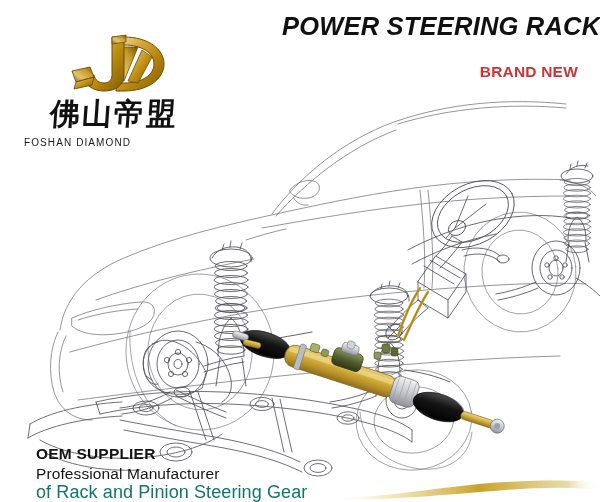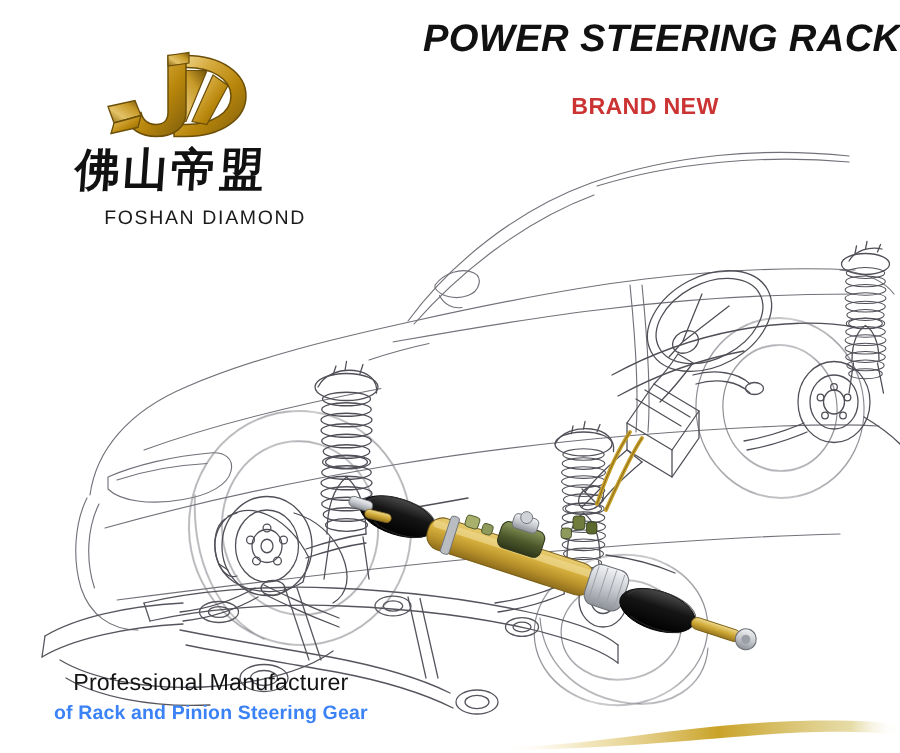--- a/index.html
+++ b/index.html
@@ -12,38 +12,38 @@
   }
   #page{position:relative;width:600px;height:502px;background:#fff;overflow:hidden;}
 
   
   .logo-block{position:absolute;left:24px;top:33px;width:180px;height:125px;}
   .logo-mark{position:absolute;left:44px;top:0;width:110px;height:62px;}
   .logo-cn{position:absolute;left:0;top:62px;width:180px;height:38px;
      text-align:center;line-height:38px;font-size:30px;color:#111;
      font-family:"DejaVu Serif", serif;font-weight:700;letter-spacing:2px;
      white-space:nowrap;transform:skewX(-4deg);}
-  .logo-en{position:absolute;left:0;top:104px;width:180px;text-align:right;
-     font-size:13px;letter-spacing:1.1px;color:#1a1a1a;font-weight:400;
+  .logo-en{position:absolute;left:0;top:104px;width:180px;text-align:left;
+     font-size:10px;letter-spacing:1.1px;color:#1a1a1a;font-weight:400;
      font-family:"Liberation Sans", sans-serif;white-space:nowrap;}
 
   
   .title{position:absolute;left:282px;top:14px;width:300px;
     font-size:25.5px;font-weight:700;font-style:italic;color:#111;
     letter-spacing:0.2px;white-space:nowrap;line-height:1;text-align:right;}
   .iso{position:absolute;left:282px;top:44px;width:296px;text-align:right;
     font-size:16px;color:#1a1a1a;white-space:nowrap;letter-spacing:0.2px;}
-  .brandnew{position:absolute;left:282px;top:63px;width:296px;text-align:center;
+  .brandnew{position:absolute;left:282px;top:63px;width:296px;text-align:right;
     font-size:15.5px;font-weight:700;color:#cc3333;white-space:nowrap;letter-spacing:0.2px;}
 
   
   .foot{position:absolute;left:36px;top:445px;}
   .foot-1{font-size:15.5px;font-weight:700;color:#141414;letter-spacing:0.2px;line-height:18px;white-space:nowrap;}
-  .foot-2{font-size:15.5px;font-weight:400;color:#141414;letter-spacing:0.1px;line-height:19px;white-space:nowrap;margin-top:1px;text-align:center;}
-  .foot-3{font-size:13px;font-weight:700;color:#3b82f6;letter-spacing:0.1px;line-height:19px;white-space:nowrap;}
+  .foot-2{font-size:15.5px;font-weight:400;color:#141414;letter-spacing:0.1px;line-height:19px;white-space:nowrap;margin-top:1px;}
+  .foot-3{font-size:18px;font-weight:400;color:#0f766e;letter-spacing:0.1px;line-height:19px;white-space:nowrap;}
 
   
   .art{position:absolute;left:0;top:0;width:600px;height:502px;pointer-events:none;}
   .swoosh{position:absolute;left:330px;top:478px;width:270px;height:22px;}
 </style>
 </head>
 <body>
 
 <div id="page">
 
@@ -395,17 +395,18 @@
       <path d="M44 4 L58 2 L58 9 L44 11 Z" fill="url(#goldB)" stroke="#6b4e07" stroke-width="0.8"></path>
     </svg>
     <div class="logo-cn">佛山帝盟</div>
     <div class="logo-en">FOSHAN DIAMOND</div>
   </div>
 
   <div class="title">POWER STEERING RACK</div>
   <div class="brandnew">BRAND NEW</div>
 
   <div class="foot">
+    <div class="foot-1">OEM SUPPLIER</div>
     <div class="foot-2">Professional Manufacturer</div>
     <div class="foot-3">of Rack and Pinion Steering Gear</div>
   </div>
 
 </div>
 
 </body></html>

